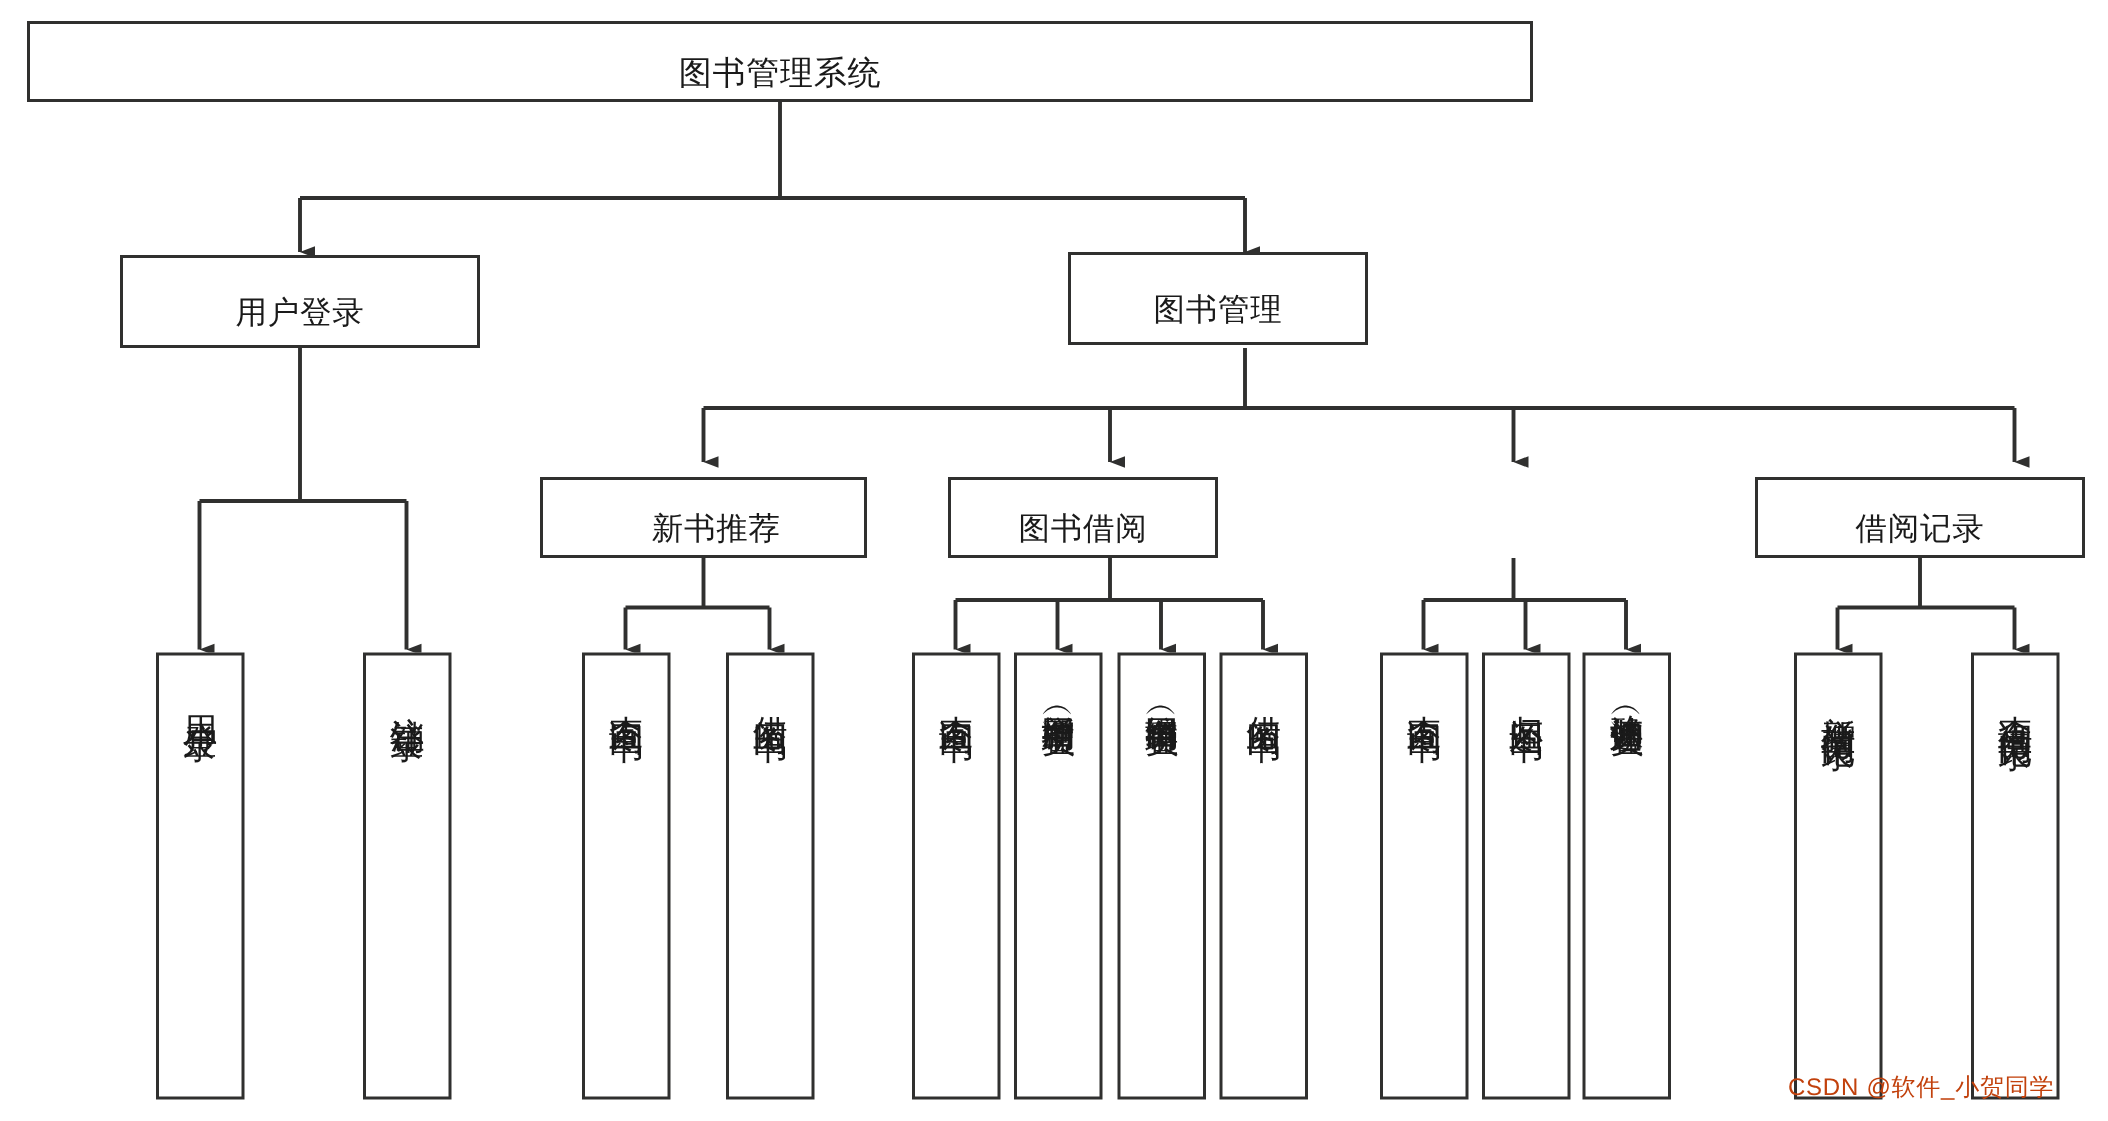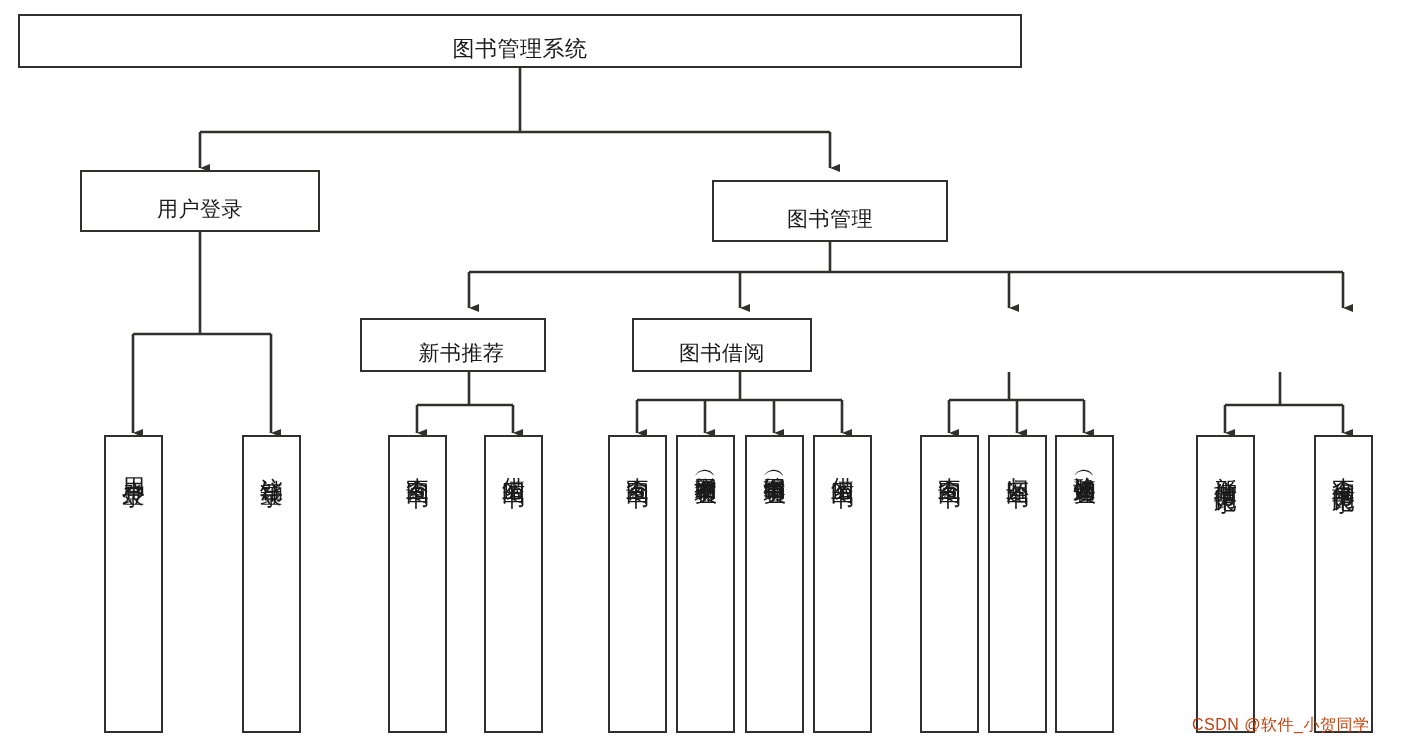--- a/index.html
+++ b/index.html
@@ -126,29 +126,32 @@
     </g>
   </svg>
 
   <div class="node h root" style="left:18px; top:14px; width:1004px; height:54px;">
     <span class="cap">图书管理系统</span>
   </div>
 
   <div class="node h" style="left:80px; top:170px; width:240px; height:62px;">
     <span class="cap">用户登录</span>
   </div>
-  <div class="node h" style="left:712px; top:180px; width:236px; height:62px;">
+  <div class="node h" style="left:712px; top:168px; width:200px; height:62px;">
     <span class="cap">图书管理</span>
   </div>
 
-  <div class="node h" style="left:360px; top:318px; width:186px; height:54px;padding-left:17px;">
+  <div class="node h" style="left:360px; top:318px; width:218px; height:54px;padding-left:17px;">
     <span class="cap">新书推荐</span>
   </div>
   <div class="node h" style="left:632px; top:318px; width:180px; height:54px;">
     <span class="cap">图书借阅</span>
+  </div>
+  <div class="node h" style="left:1170px; top:318px; width:220px; height:54px;">
+    <span class="cap">借阅记录</span>
   </div>
 
   <div class="node v" style="left:104px; top:435px; width:59px; height:298px;">
     <span class="cap">用户登录</span>
   </div>
   <div class="node v" style="left:242px; top:435px; width:59px; height:298px;">
     <span class="cap">注销登录</span>
   </div>
 
   <div class="node v" style="left:388px; top:435px; width:59px; height:298px;">

